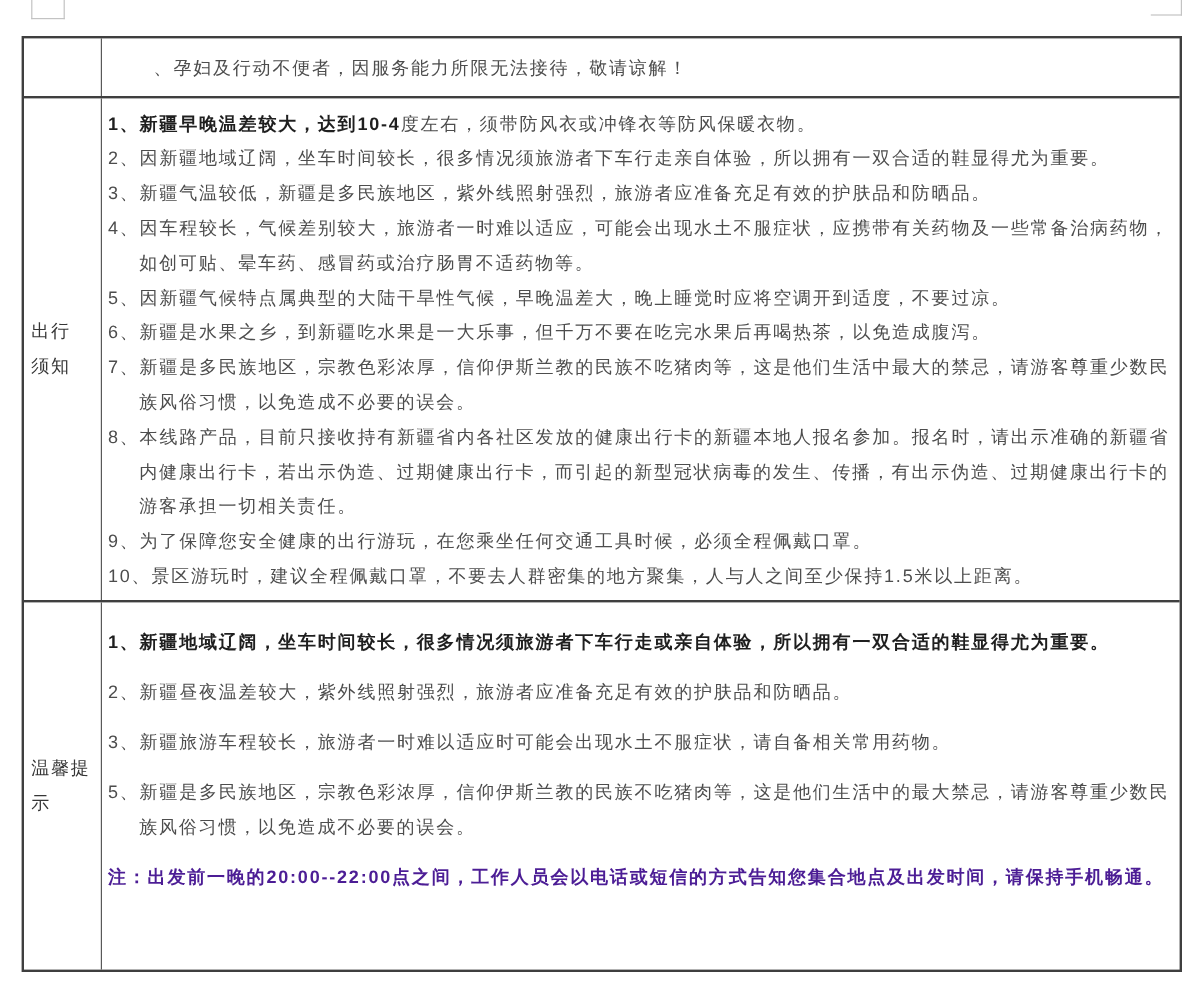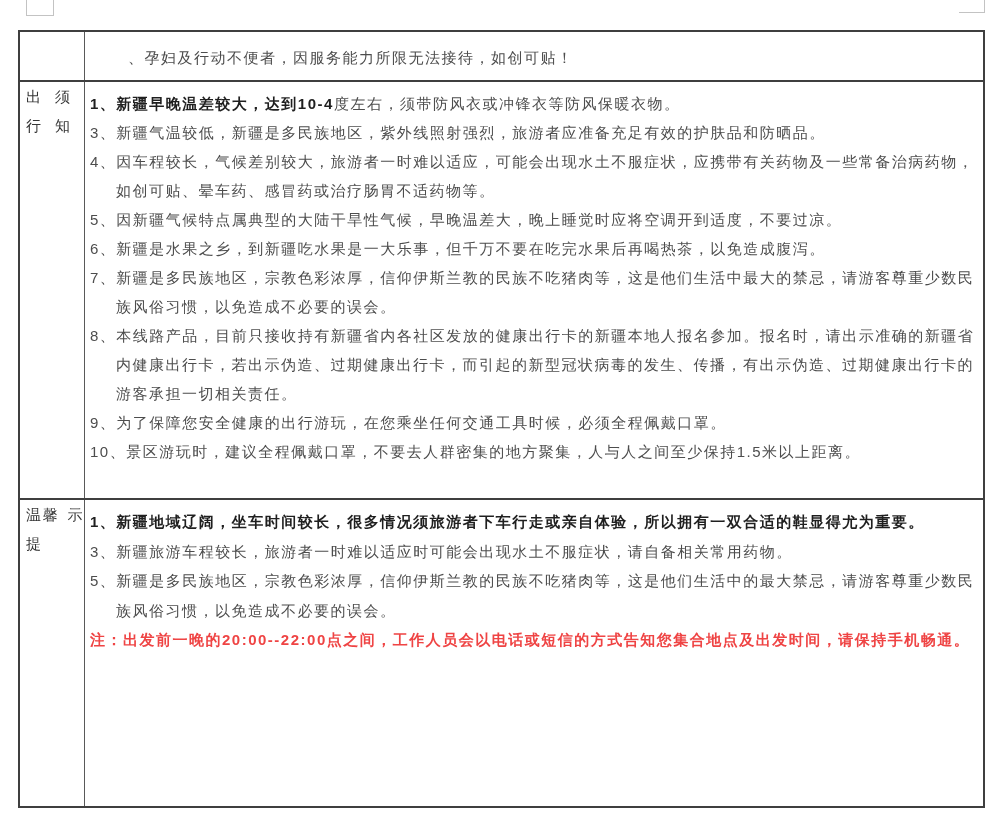--- a/index.html
+++ b/index.html
@@ -33,21 +33,21 @@
     left: 18px; top: 30px;
     width: 967px;
     border: 2px solid #3f3f3f;
     background: #ffffff;
   }
   .row { display: flex; border-bottom: 2px solid #3f3f3f; }
   .row:last-child { border-bottom: none; }
   .label-cell {
     width: 65px; min-width: 65px;
     border-right: 1px solid #595959;
-    display: flex; justify-content: center;
+    display: flex; flex-direction: column; justify-content: center;
     padding: 0 0 0 6px;
     color: #363636;
     font-size: 15px;
     line-height: 29px;
     letter-spacing: 1.5px;
   }
   .content-cell {
     flex: 1;
     padding: 7px 8px 5px 5px;
     color: #4d4d4d;
@@ -57,66 +57,68 @@
   .row-intro { min-height: 50px; }
   .row-intro .content-cell { display: flex; align-items: center; }
   .intro-text { padding-left: 38px; line-height: 29px; }
   .row-notice { min-height: 418px; }
   .row-tips { min-height: 306px; }
   .item {
     line-height: 29px;
     padding-left: 26px;
     text-indent: -26px;
   }
-  .row-tips .item { line-height: 29.5px; }
+  .row-tips .item { line-height: 29.5px; margin-top: 12px; }
   .bold { font-weight: bold; color: #1f1f1f; }
-  .note-line { color: #ef4444; font-weight: bold; }
+  .note-line { color: #4c1d95; font-weight: bold; }
 </style>
 </head>
 <body>
 
 <div class="page">
 
   <div class="mark mark-tl"></div>
   <div class="mark mark-tr"></div>
 
   <div class="doc-table">
 
     <div class="row row-intro">
       <div class="label-cell"></div>
       <div class="content-cell">
-        <div class="intro-text">、孕妇及行动不便者，因服务能力所限无法接待，如创可贴！</div>
+        <div class="intro-text">、孕妇及行动不便者，因服务能力所限无法接待，敬请谅解！</div>
       </div>
     </div>
 
     <div class="row row-notice">
       <div class="label-cell">
         <span>出行</span>
         <span>须知</span>
       </div>
       <div class="content-cell">
         <div class="item"><span class="bold">1、</span><span class="bold">新疆早晚温差较大，达到10-4</span><span>度左右，须带防风衣或冲锋衣等防风保暖衣物。</span></div>
+        <div class="item"><span>2、</span><span>因新疆地域辽阔，坐车时间较长，很多情况须旅游者下车行走亲自体验，所以拥有一双合适的鞋显得尤为重要。</span></div>
         <div class="item"><span>3、</span><span>新疆气温较低，新疆是多民族地区，紫外线照射强烈，旅游者应准备充足有效的护肤品和防晒品。</span></div>
         <div class="item"><span>4、</span><span>因车程较长，气候差别较大，旅游者一时难以适应，可能会出现水土不服症状，应携带有关药物及一些常备治病药物，如创可贴、晕车药、感冒药或治疗肠胃不适药物等。</span></div>
         <div class="item"><span>5、</span><span>因新疆气候特点属典型的大陆干旱性气候，早晚温差大，晚上睡觉时应将空调开到适度，不要过凉。</span></div>
         <div class="item"><span>6、</span><span>新疆是水果之乡，到新疆吃水果是一大乐事，但千万不要在吃完水果后再喝热茶，以免造成腹泻。</span></div>
         <div class="item"><span>7、</span><span>新疆是多民族地区，宗教色彩浓厚，信仰伊斯兰教的民族不吃猪肉等，这是他们生活中最大的禁忌，请游客尊重少数民族风俗习惯，以免造成不必要的误会。</span></div>
         <div class="item"><span>8、</span><span>本线路产品，目前只接收持有新疆省内各社区发放的健康出行卡的新疆本地人报名参加。报名时，请出示准确的新疆省内健康出行卡，若出示伪造、过期健康出行卡，而引起的新型冠状病毒的发生、传播，有出示伪造、过期健康出行卡的游客承担一切相关责任。</span></div>
         <div class="item"><span>9、</span><span>为了保障您安全健康的出行游玩，在您乘坐任何交通工具时候，必须全程佩戴口罩。</span></div>
         <div class="item"><span>10、</span><span>景区游玩时，建议全程佩戴口罩，不要去人群密集的地方聚集，人与人之间至少保持1.5米以上距离。</span></div>
       </div>
     </div>
 
     <div class="row row-tips">
       <div class="label-cell">
         <span>温馨提</span>
         <span>示</span>
       </div>
       <div class="content-cell">
         <div class="item"><span class="bold">1、</span><span class="bold">新疆地域辽阔，坐车时间较长，很多情况须旅游者下车行走或亲自体验，所以拥有一双合适的鞋显得尤为重要。</span></div>
+        <div class="item"><span>2、</span><span>新疆昼夜温差较大，紫外线照射强烈，旅游者应准备充足有效的护肤品和防晒品。</span></div>
         <div class="item"><span>3、</span><span>新疆旅游车程较长，旅游者一时难以适应时可能会出现水土不服症状，请自备相关常用药物。</span></div>
         <div class="item"><span>5、</span><span>新疆是多民族地区，宗教色彩浓厚，信仰伊斯兰教的民族不吃猪肉等，这是他们生活中的最大禁忌，请游客尊重少数民族风俗习惯，以免造成不必要的误会。</span></div>
         <div class="item note-line">注：出发前一晚的20:00--22:00点之间，工作人员会以电话或短信的方式告知您集合地点及出发时间，请保持手机畅通。</div>
       </div>
     </div>
 
   </div>
 </div>
 
 </body></html>

